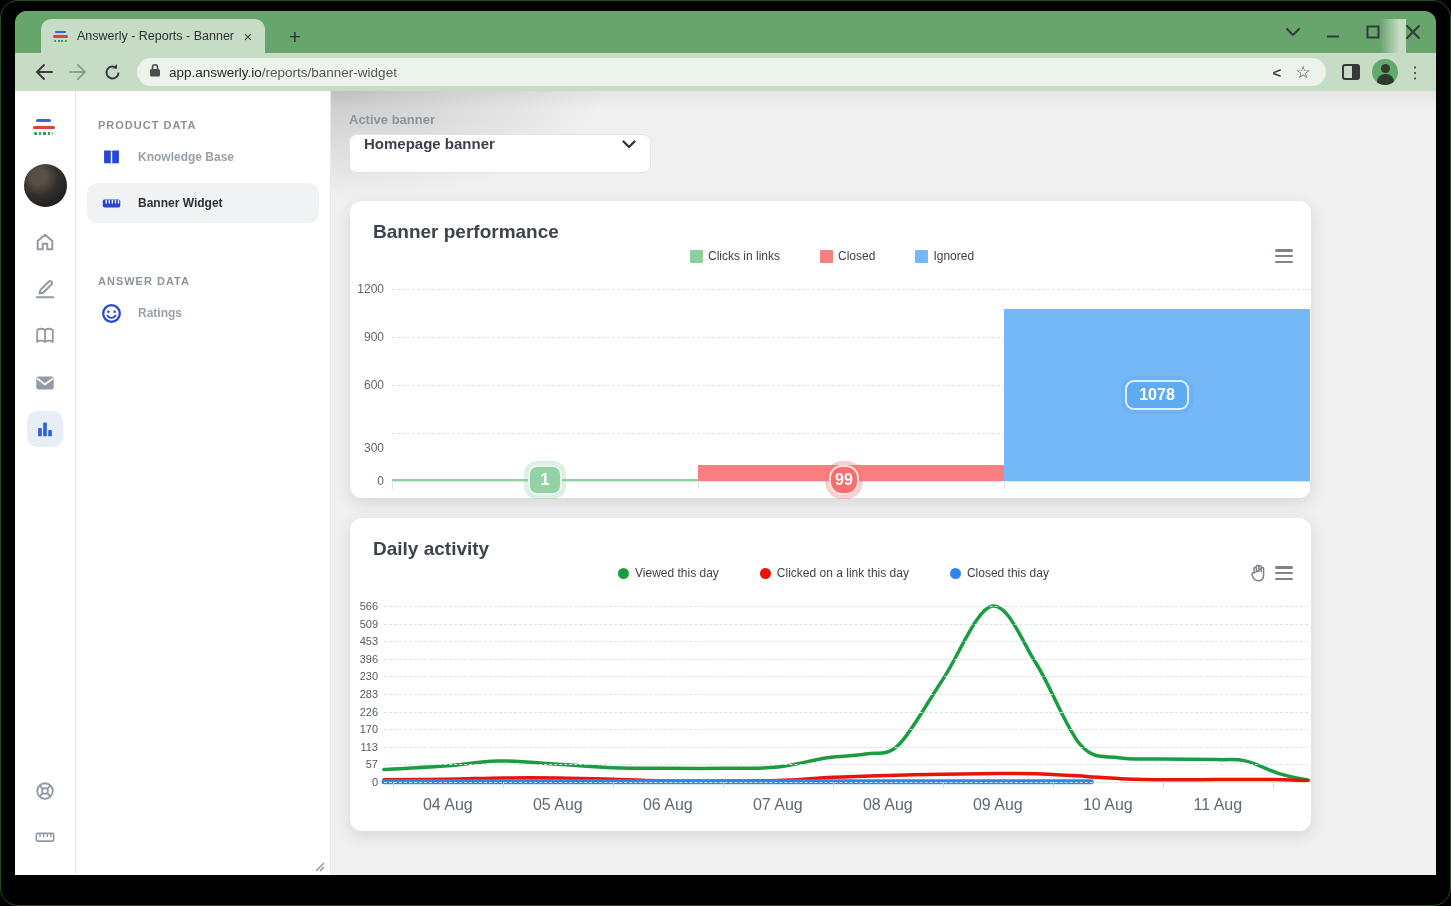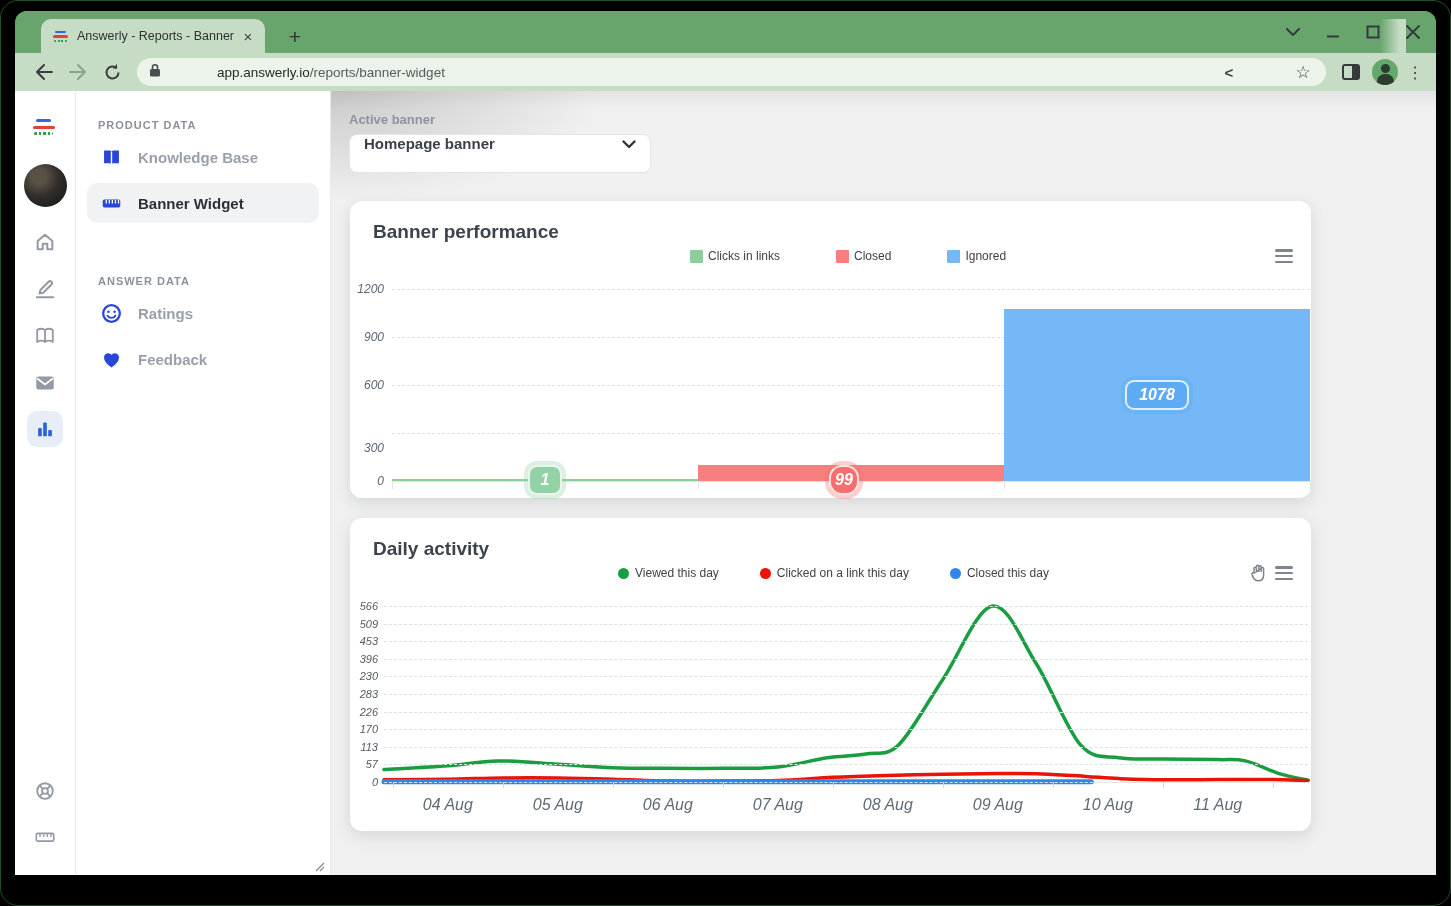--- a/index.html
+++ b/index.html
@@ -28,21 +28,21 @@
                justify-content:center; color:#3a3d40; font-size:15px; line-height:1; flex:0 0 auto; }
   .newtab { position:absolute; left:266px; top:12px; width:28px; height:28px; border-radius:50%;
             color:#2f3336; font-size:21px; font-weight:400; display:flex; align-items:center; justify-content:center; }
   .win-controls { position:absolute; right:8px; top:0; height:42px; display:flex; align-items:center; gap:10px; color:#343a3e; }
   .wc { width:30px; height:30px; display:flex; align-items:center; justify-content:center; }
 
   
   .toolbar { height:38px; background:#c6dcc4; display:flex; align-items:center; padding:0 10px 0 14px; gap:4px; }
   .navbtn { width:30px; height:30px; border-radius:50%; display:flex; align-items:center; justify-content:center; }
   .urlbar { flex:1; height:28px; background:#ecf3ea; border-radius:14px; margin:0 6px; display:flex;
-            align-items:center; padding:0 10px 0 12px;gap:48px; }
+            align-items:center; padding:0 10px 0 12px; }
   .url { flex:1; font-size:13.5px; color:#27292b; margin-left:8px; white-space:nowrap; overflow:hidden; }
   .url .path { color:#56595d; }
   .urlicon { width:26px; height:26px; display:flex; align-items:center; justify-content:center; color:#3c4043; }
   .star { font-size:17px; }
   .avatar-chrome { width:26px; height:26px; border-radius:50%; background:#64a86b; position:relative; overflow:hidden; margin:0 2px; }
   .avatar-chrome .head { position:absolute; left:8.5px; top:5px; width:9px; height:9px; border-radius:50%; background:#2e3c30; }
   .avatar-chrome .body { position:absolute; left:4.5px; top:15px; width:17px; height:12px; border-radius:8px 8px 0 0; background:#2e3c30; }
   .kebab { font-size:16px; color:#3c4043; letter-spacing:0; width:22px; text-align:center; }
 
   
@@ -60,21 +60,21 @@
        background:radial-gradient(circle at 35% 30%, #5a5146 0 18%, #33302c 45%, #17181a 90%); }
   .rail-icon { margin-top:23px; width:24px; height:24px; display:flex; align-items:center; justify-content:center; }
   .rail-active { margin-top:16px; width:36px; height:36px; border-radius:10px; background:#e7eef8;
        display:flex; align-items:center; justify-content:center; }
   .rail-bottom { position:absolute; bottom:0; left:0; right:0; display:flex; flex-direction:column; align-items:center; }
 
   
   .sidenav { width:255px; background:#fff; border-right:1px solid #e7e8ea; position:relative; }
   .nav-header { margin:28px 0 0 22px; font-size:11px; font-weight:700; letter-spacing:1px; color:#8c929c; }
   .nav-item { display:flex; align-items:center; height:40px; margin:6px 11px 0 11px; padding-left:13px; border-radius:10px;
-              color:#9aa0aa; font-size:15px; font-weight:700; }
+              color:#9aa0aa; font-size:12px; font-weight:700; }
   .nav-item.active { background:#f1f2f3; color:#2c3038; }
   .nav-item .nicon { width:22px; height:22px; margin-right:16px; display:flex; align-items:center; justify-content:center; }
   .nav-gap { height:24px; }
   .resize-handle { position:absolute; right:4px; bottom:4px; width:12px; height:12px; }
 
   
   .main { flex:1; position:relative; background:
       radial-gradient(ellipse 420px 170px at 0% 0%, rgba(0,0,0,0.16), rgba(0,0,0,0) 65%),
       linear-gradient(180deg, rgba(0,0,0,0.05), rgba(0,0,0,0) 18px), #f0f0f0; overflow:hidden; }
   .field-label { position:absolute; left:18px; top:21px; font-size:13px; font-weight:700; color:#8d939d; }
@@ -88,25 +88,25 @@
   #card-daily  { top:427px; height:313px; }
   .card-title { position:absolute; left:23px; top:20px; font-size:19px; font-weight:800; color:#3d434c; }
   .menu-icon { position:absolute; right:18px; top:48px; width:18px; height:14px; display:flex; flex-direction:column; justify-content:space-between; }
   .menu-icon i { display:block; height:2.5px; background:#7d848c; border-radius:2px; }
   .hand-icon { position:absolute; right:44px; top:46px; }
 
   .legend { position:absolute; top:48px; display:flex; align-items:center; }
   .legend-item { display:flex; align-items:center; font-size:12px; color:#3e434a; }
   .lg-sq { width:13px; height:13px; margin-right:5px; border-radius:1px; }
   .lg-dot { width:11px; height:11px; border-radius:50%; margin-right:6px; }
-  #legend-bar { left:340px; gap:56px;text-align:right; }
+  #legend-bar { left:340px; gap:40px;text-align:right; }
   #legend-daily { left:268px; gap:41px; }
 
   
-  .plot { position:absolute;font-style:italic; }
+  .plot { position:absolute; }
   #bp-plot { left:42px; top:88px; width:918px; height:192px; }
   .gridline { position:absolute; left:0; right:0; height:0; border-top:1px dashed #d7e6df; }
   .gridline.zero { border-top:1px dashed #c4e4cd; }
   .baseline { position:absolute; left:0; right:0; bottom:-1px; height:0; border-top:1px solid #e3e6e8; }
   .ytick { position:absolute; width:36px; text-align:right; font-size:12px; color:#5d6670; }
   .xtickmark { position:absolute; width:0; border-left:1px solid #dfe2e5; }
   .bar { position:absolute; bottom:0; }
   .dots-g { background-image:radial-gradient(rgba(17,102,53,0.28) 1px, transparent 1.4px); background-size:5px 5px; }
   .dots-r { background-image:radial-gradient(rgba(150,20,20,0.20) 1px, transparent 1.4px); background-size:5px 5px; }
   .badge { position:absolute; height:30px; border-radius:9px; border:2px solid rgba(255,255,255,0.8);
@@ -283,28 +283,20 @@
         <div class="nav-item">
           <span class="nicon">
             <svg width="21" height="21" viewBox="0 0 24 24">
                 <circle cx="12" cy="12" r="9.5" fill="none" stroke="#2946d9" stroke-width="2.6"></circle>
                 <circle cx="8.5" cy="10" r="1.5" fill="#2946d9"></circle>
                 <circle cx="15.5" cy="10" r="1.5" fill="#2946d9"></circle>
                 <path d="M7.5 14.5c1 1.6 2.6 2.5 4.5 2.5s3.5-.9 4.5-2.5" fill="none" stroke="#2946d9" stroke-width="2.2" stroke-linecap="round"></path>
               </svg>
           </span>
           <span>Ratings</span>
-        </div>
-        <div class="nav-item">
-          <span class="nicon">
-            <svg width="21" height="21" viewBox="0 0 24 24">
-                <path d="M12 21s-8.5-5.2-8.5-11A4.8 4.8 0 0 1 12 6.6 4.8 4.8 0 0 1 20.5 10c0 5.8-8.5 11-8.5 11z" fill="#2946d9"></path>
-              </svg>
-          </span>
-          <span>Feedback</span>
         </div>
         <span class="resize-handle">
           <svg width="12" height="12" viewBox="0 0 12 12">
               <path d="M2 10L10 2M6 10l4-4" stroke="#8b9096" stroke-width="1.4"></path>
             </svg>
         </span>
       </div>
 
       <div class="main">
         <div class="field-label">Active banner</div>

